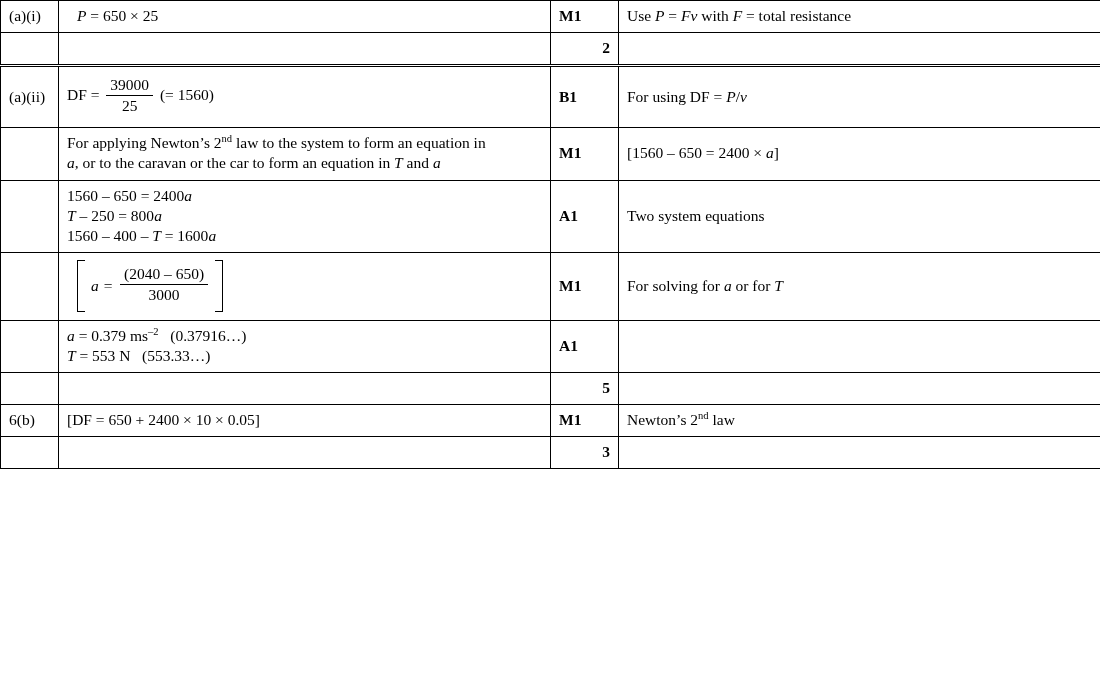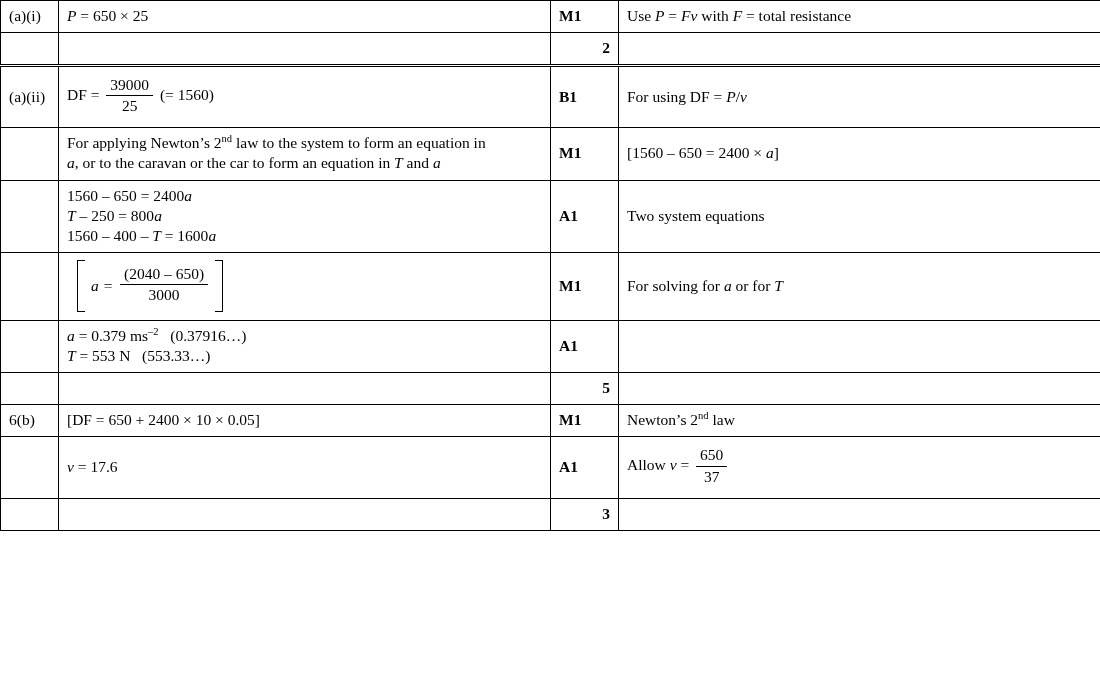--- a/index.html
+++ b/index.html
@@ -109,21 +109,21 @@
   }
   .bracketed:after {
     right: 0;
     border-right: 1px solid #000;
   }
   .eqline {
     display: inline-block;
     vertical-align: middle;
   }
   .multiline div { white-space: nowrap; }
-  .nowrap { white-space: nowrap; }
+  .nowrap { white-space: nowrap; margin-left: 10px; }
   .tall-row { height: 62px; }
 </style>
 </head>
 <body>
 
 <div class="sheet">
   <table class="markscheme">
     <colgroup>
       <col class="c-label">
       <col class="c-work">
@@ -229,36 +229,20 @@
       <tr>
         <td class="label">6(b)</td>
         <td class="work">[DF = 650 + 2400 × 10 × 0.05]</td>
         <td class="mark">M1</td>
         <td class="notes">
           Newton’s 2<sup>nd</sup> law
         </td>
       </tr>
 
 
-      <tr class="tall-row">
-        <td class="label"></td>
-        <td class="work">
-          <span class="nowrap"><i>v</i> = 17.6</span>
-        </td>
-        <td class="mark">A1</td>
-        <td class="notes">
-          <span class="eqline">
-            <span>Allow <i>v</i> =</span>
-            <span class="frac">
-              <span class="num">650</span>
-              <span class="den">37</span>
-            </span>
-          </span>
-        </td>
-      </tr>
 
       <tr>
         <td class="label"></td>
         <td class="work blank"></td>
         <td class="total">3</td>
         <td class="notes blank"></td>
       </tr>
 
     </tbody>
   </table>

